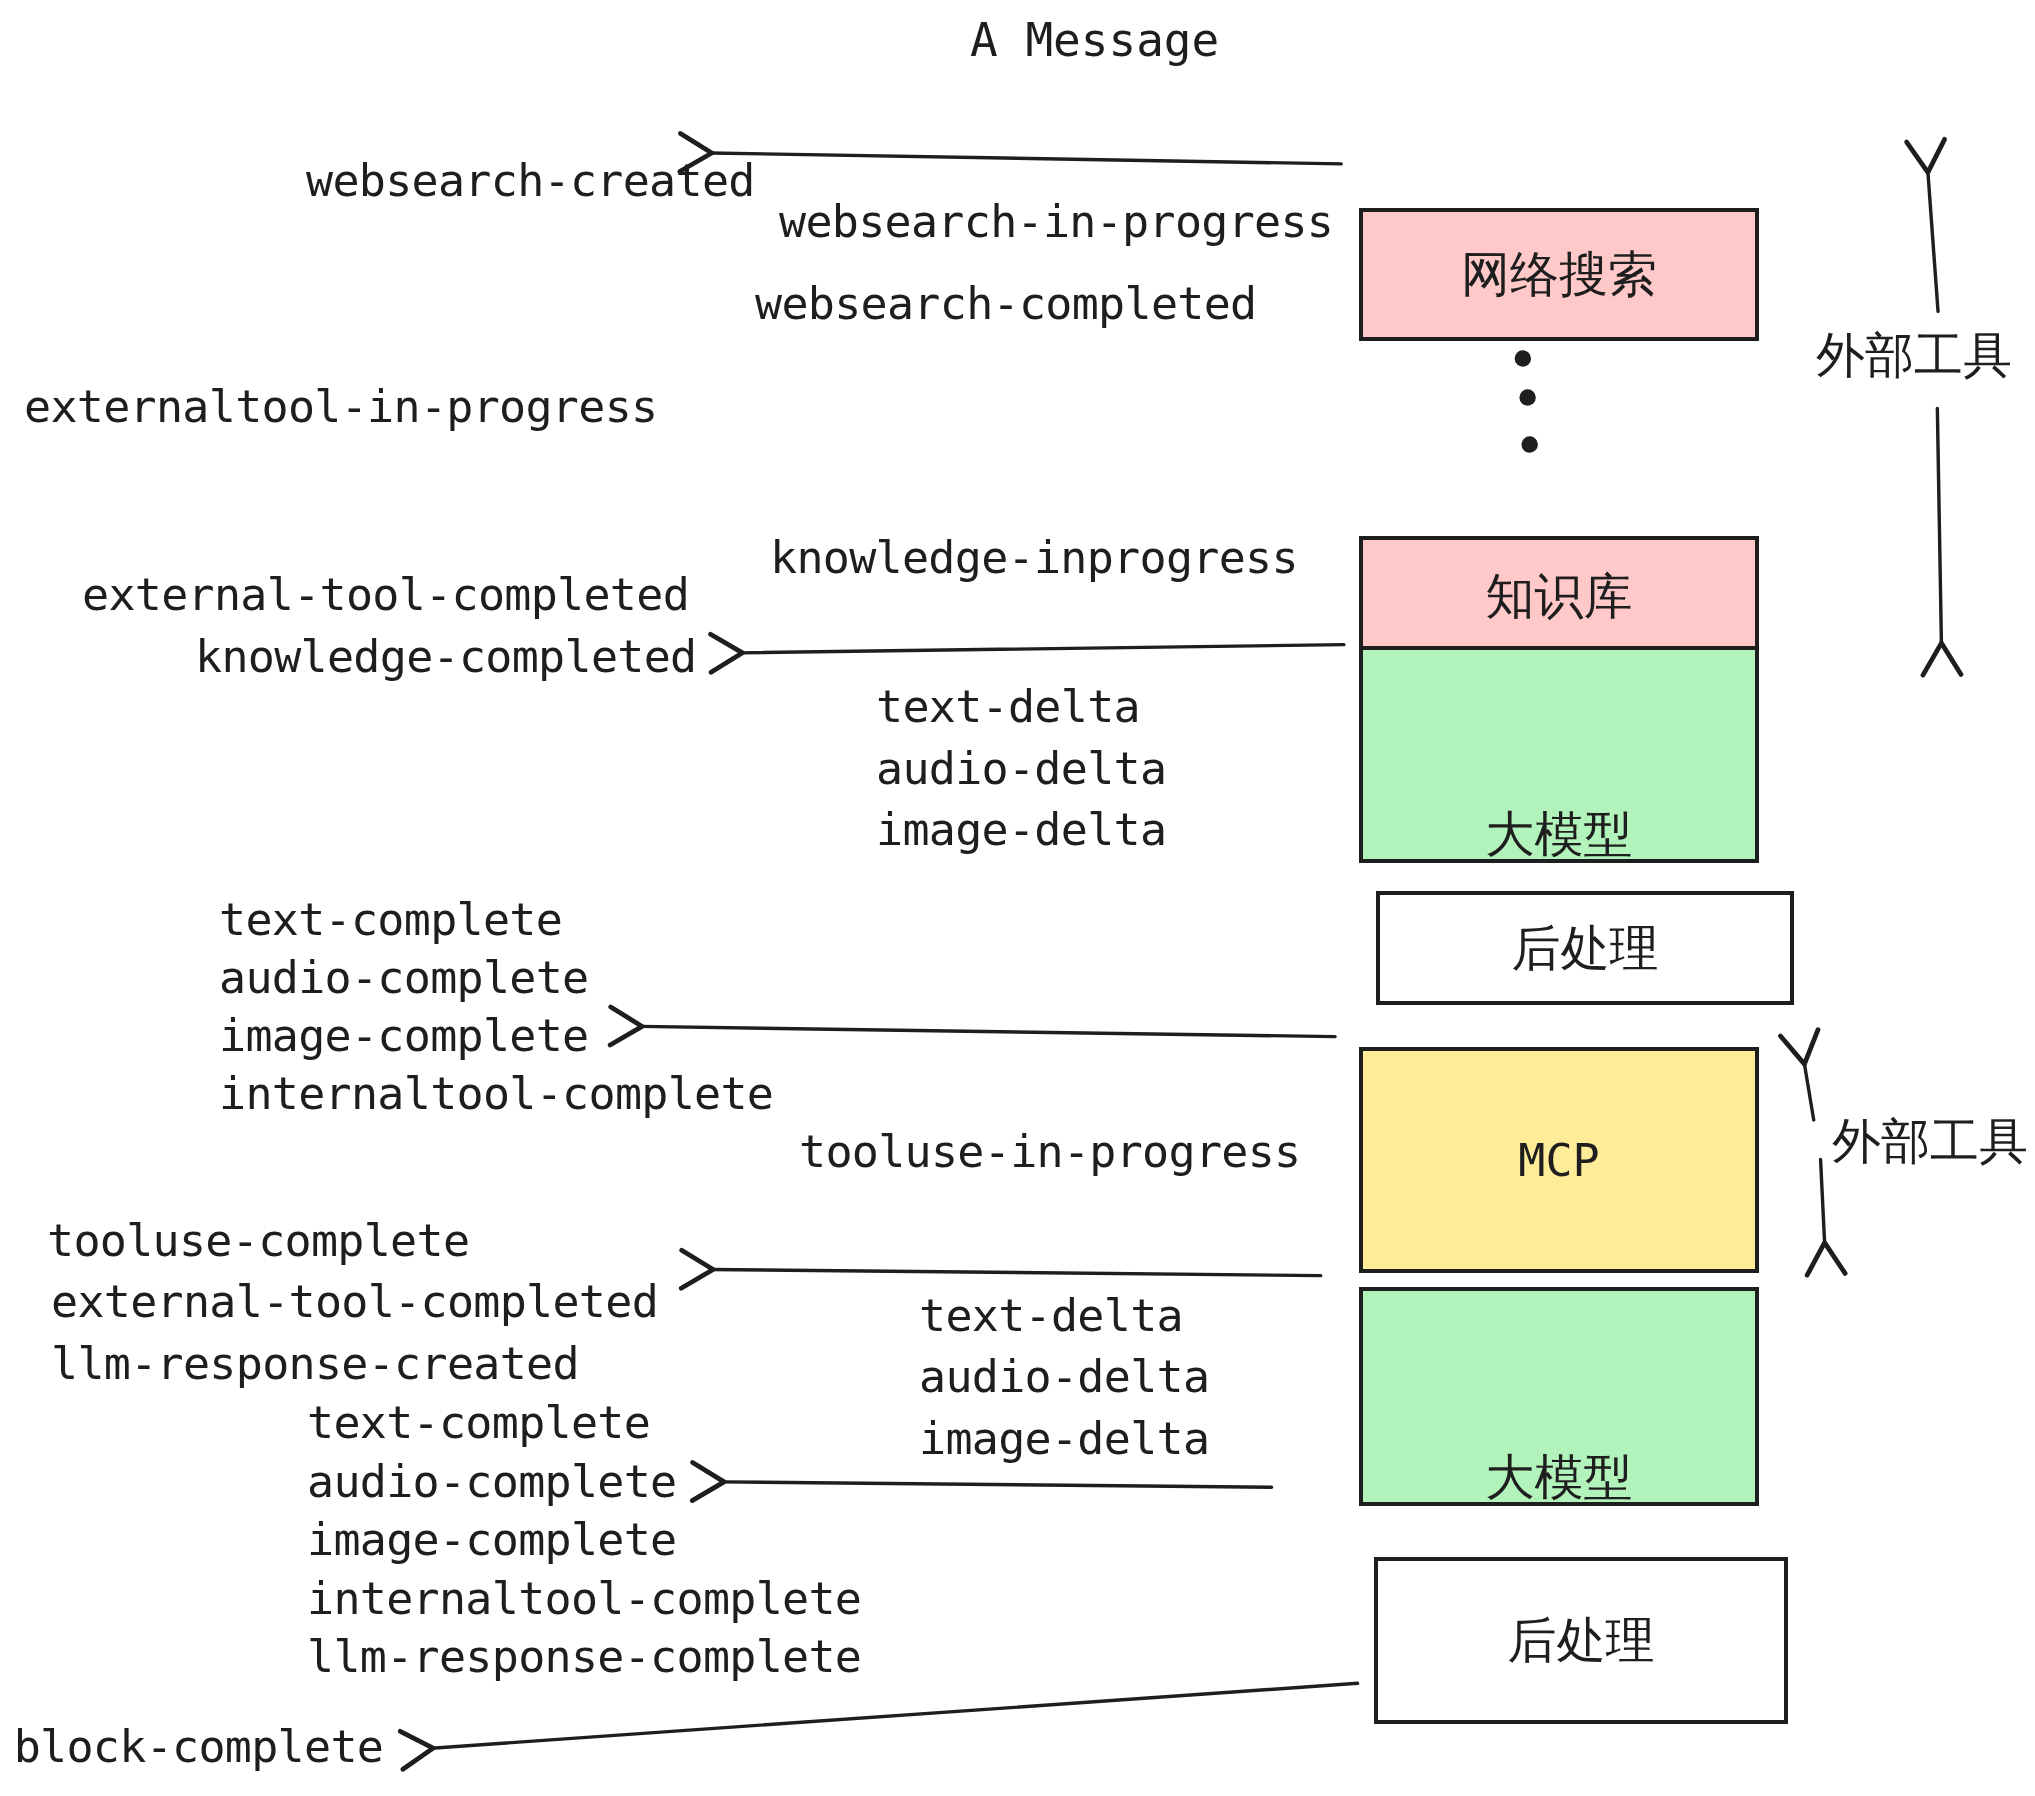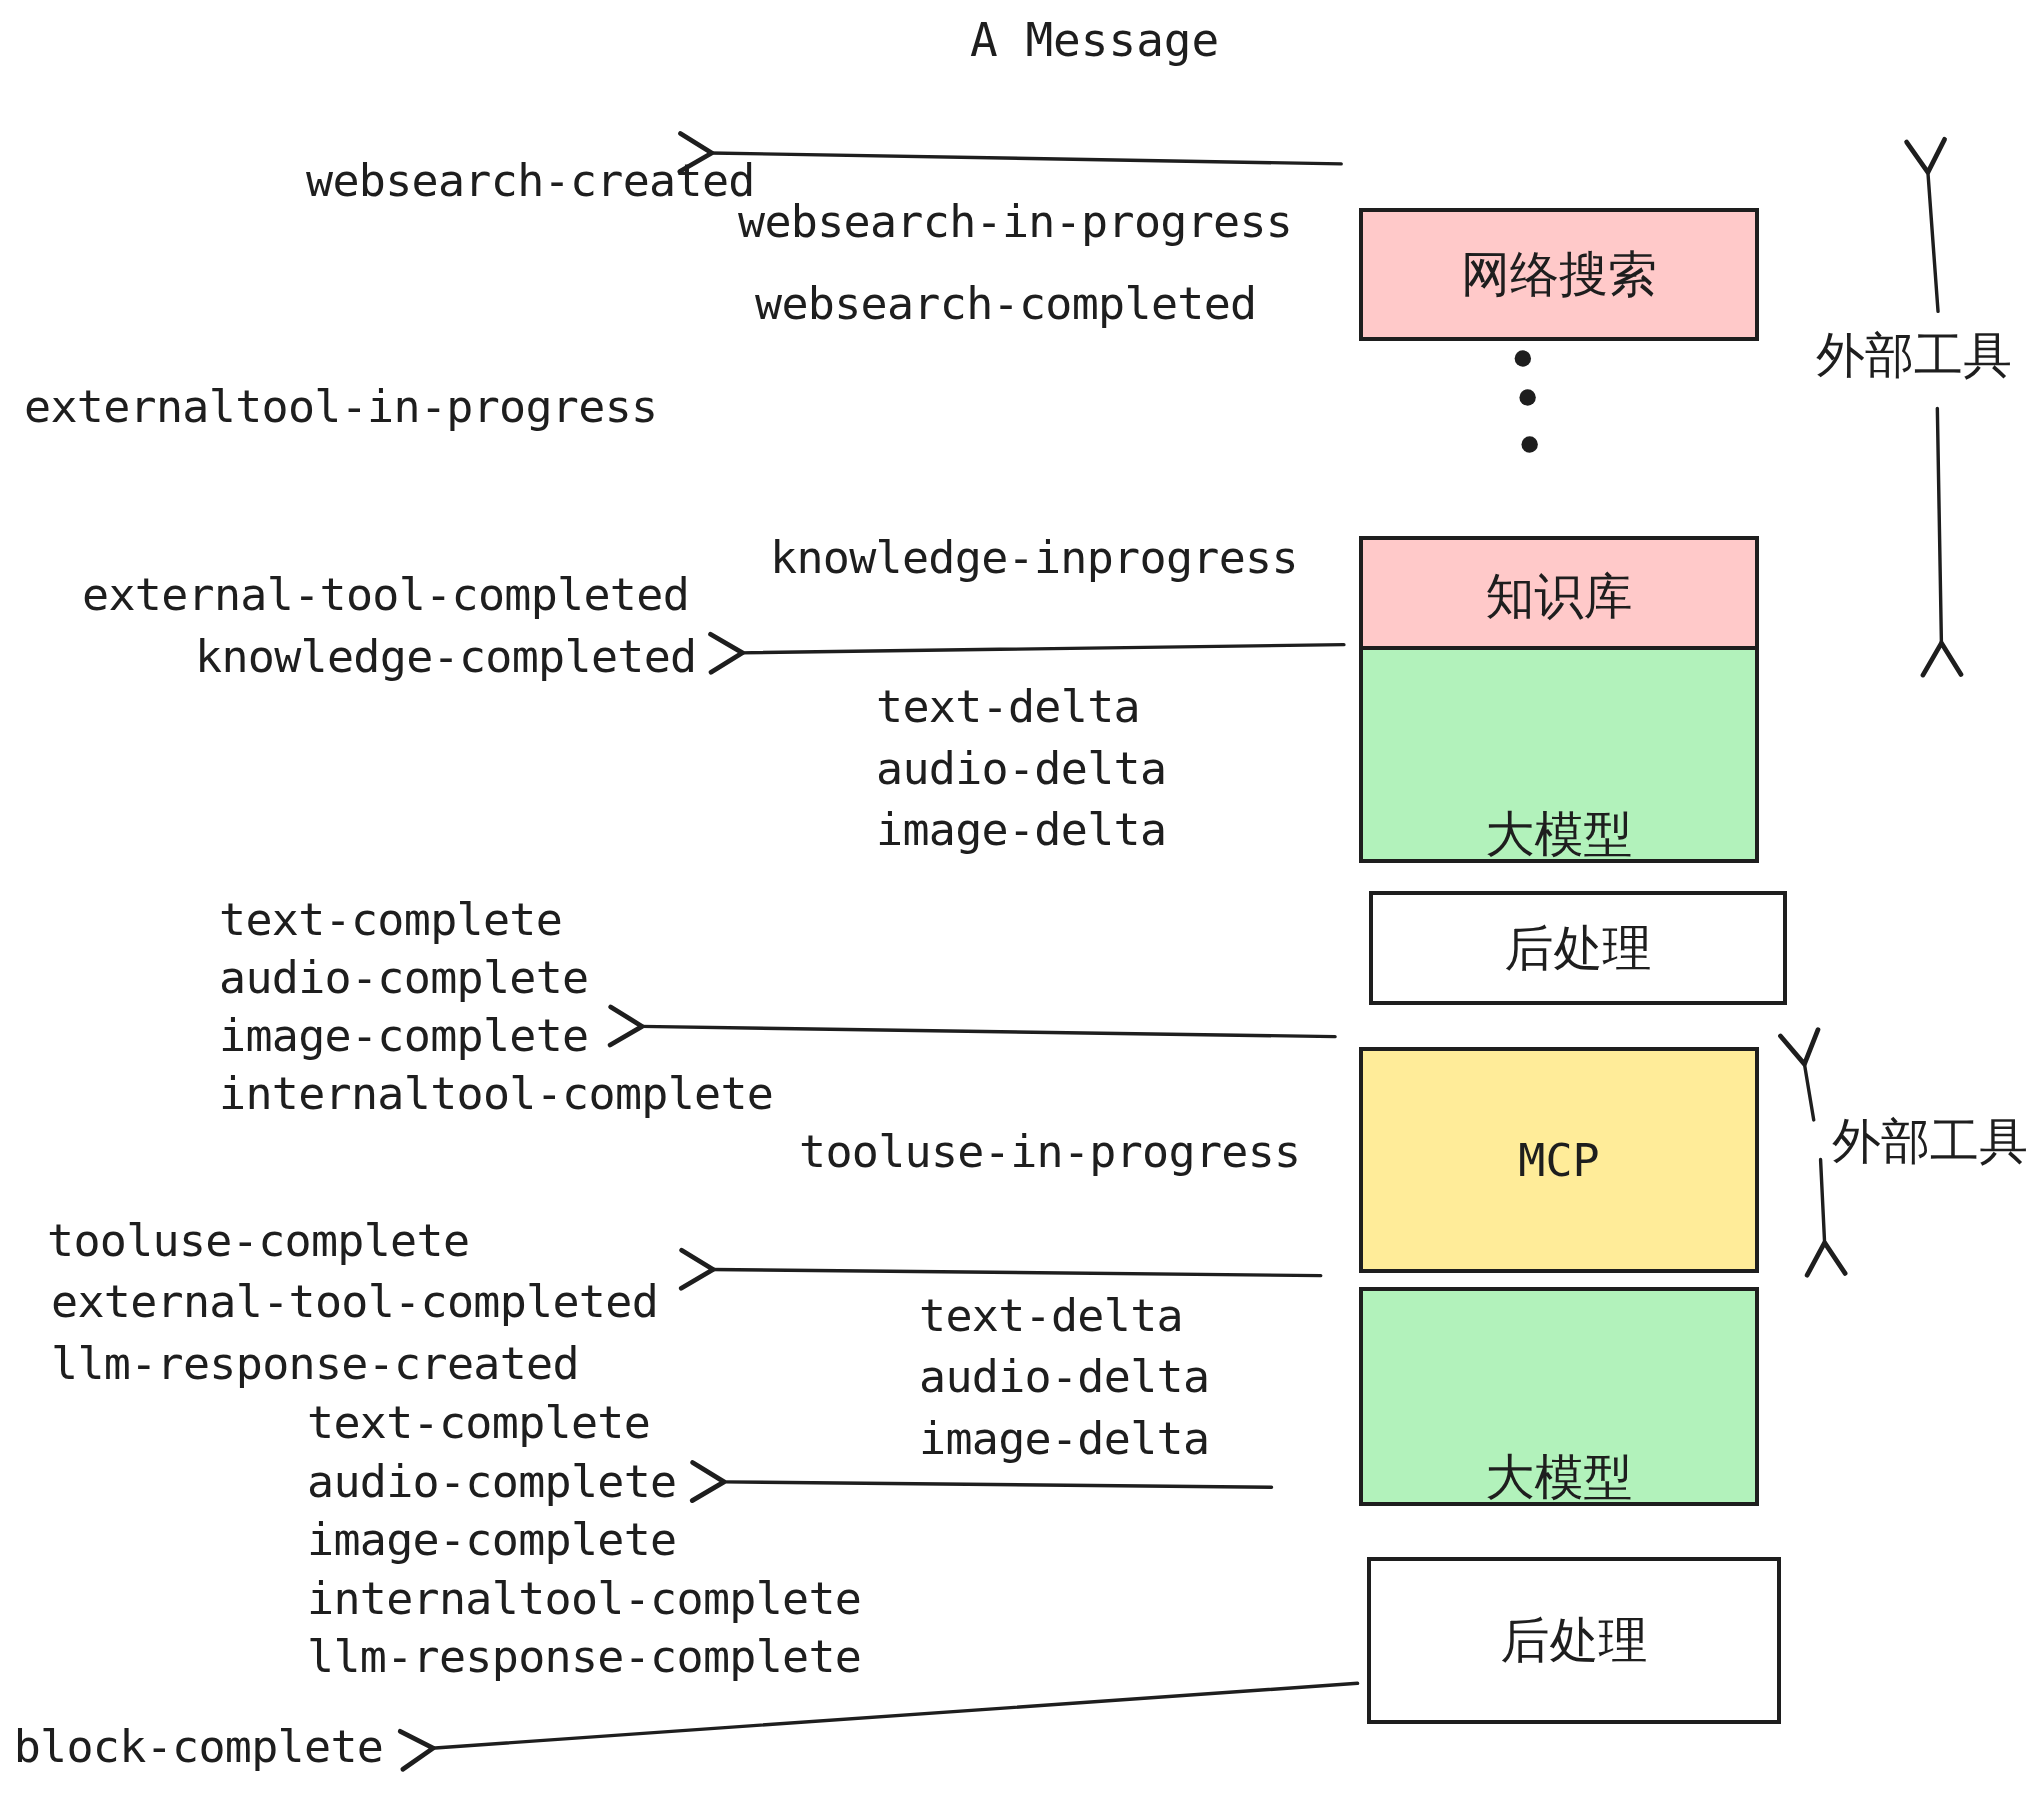--- a/index.html
+++ b/index.html
@@ -32,21 +32,21 @@
     display:flex;
     align-items:center;
     justify-content:center;
     font:49px/1 "Liberation Sans", sans-serif;
     white-space:nowrap;
   }
   .box.mono{font:45px/1 "DejaVu Sans Mono", monospace;}
   .fill-pink{background:var(--pink);margin-top:31px;}
   .fill-green{background:var(--green);align-items:flex-end;}
   .fill-yellow{background:var(--yellow);margin-top:16px;}
-  .fill-white{background:#ffffff;}
+  .fill-white{background:#ffffff;margin-left:7px;}
   .side{
     position:absolute;
     font:49px/1 "Liberation Sans", sans-serif;
     white-space:nowrap;
     transform:translateY(-50%);
   }
   #arrow-layer{
     position:absolute;
     left:0;top:0;
     width:2035px;height:1796px;
@@ -54,21 +54,21 @@
   }
 </style>
 </head>
 <body>
 
 <div id="canvas">
 
   <div class="title" style="left:970px;top:40px">A Message</div>
 
   <div class="ev" style="left:306px;top:180px">websearch-created</div>
-  <div class="ev" style="left:738px;top:221px">websearch-in-progress</div>
+  <div class="ev" style="left:779px;top:221px">websearch-in-progress</div>
   <div class="ev" style="left:755px;top:303px">websearch-completed</div>
   <div class="ev" style="left:24px;top:406px">externaltool-in-progress</div>
   <div class="ev" style="left:770px;top:557px">knowledge-inprogress</div>
   <div class="ev" style="left:82px;top:594px">external-tool-completed</div>
   <div class="ev" style="left:195px;top:656px">knowledge-completed</div>
 
   <div class="ev" style="left:876px;top:706px">text-delta</div>
   <div class="ev" style="left:876px;top:768px">audio-delta</div>
   <div class="ev" style="left:876px;top:829px">image-delta</div>
 

